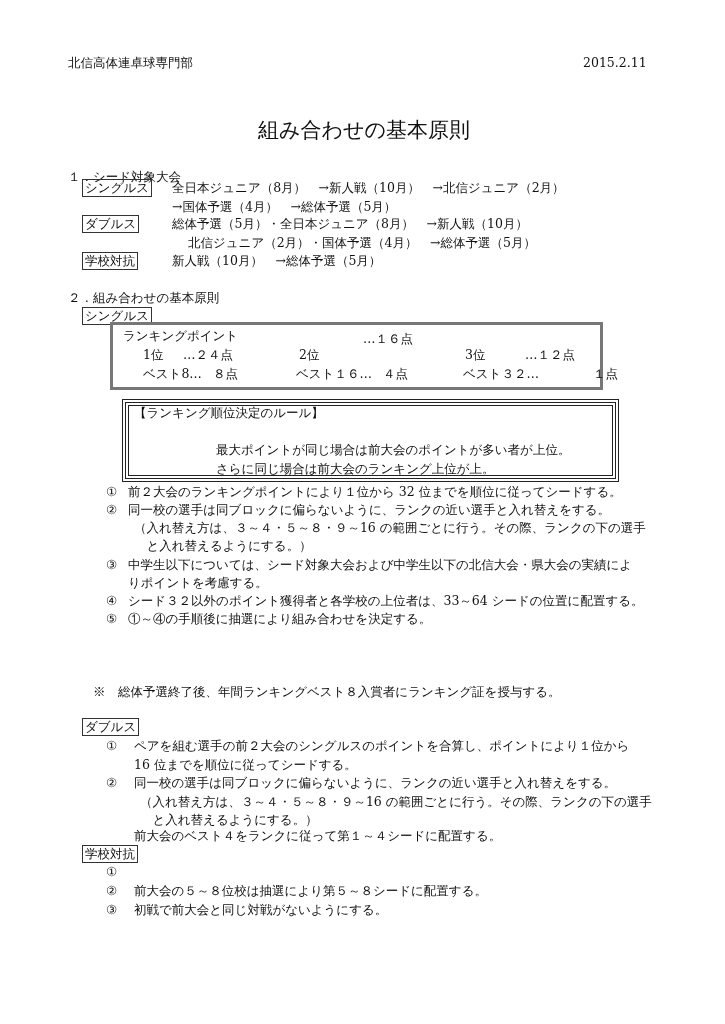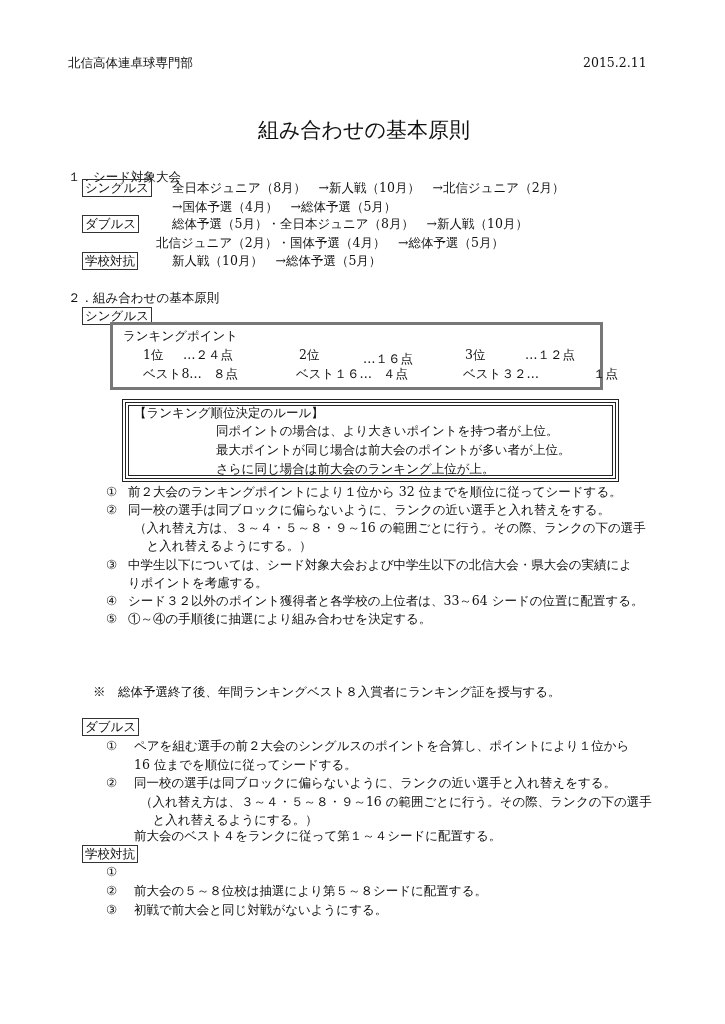--- a/index.html
+++ b/index.html
@@ -20,47 +20,46 @@
 <div class="abs title" style="left:258px;top:92px;">組み合わせの基本原則</div>
 
 <div class="abs" style="left:68px;top:168px;font-family:Liberation Serif, serif;">１．シード対象大会</div>
 
 <div class="abs" style="left:82px;top:178px;"><span class="boxed">シングルス</span></div>
 <div class="abs" style="left:172px;top:178px;">全日本ジュニア（8月）　→新人戦（10月）　→北信ジュニア（2月）</div>
 <div class="abs" style="left:172px;top:197px;">→国体予選（4月）　→総体予選（5月）</div>
 
 <div class="abs" style="left:82px;top:214px;"><span class="boxed">ダブルス</span></div>
 <div class="abs" style="left:172px;top:214px;">総体予選（5月）・全日本ジュニア（8月）　→新人戦（10月）</div>
-<div class="abs" style="left:156px;top:233px;">北信ジュニア（2月）・国体予選（4月）　→総体予選（5月）</div>
+<div class="abs" style="left:188px;top:233px;">北信ジュニア（2月）・国体予選（4月）　→総体予選（5月）</div>
 
 <div class="abs" style="left:82px;top:251px;"><span class="boxed">学校対抗</span></div>
 <div class="abs" style="left:172px;top:251px;">新人戦（10月）　→総体予選（5月）</div>
 
 <div class="abs" style="left:68px;top:288px;">２．組み合わせの基本原則</div>
 <div class="abs" style="left:82px;top:306px;"><span class="boxed">シングルス</span></div>
 
 <div class="rp-box">
   <div class="cell" style="left:10px;top:1px;">ランキングポイント</div>
   <div class="cell" style="left:30px;top:20px;">1位</div>
   <div class="cell" style="left:70px;top:20px;">…２４点</div>
   <div class="cell" style="left:186px;top:20px;">2位</div>
-  <div class="cell" style="left:250px;top:24px;">…１６点</div>
+  <div class="cell" style="left:250px;top:4px;">…１６点</div>
   <div class="cell" style="left:352px;top:20px;">3位</div>
   <div class="cell" style="left:412px;top:20px;">…１２点</div>
   <div class="cell" style="left:30px;top:39px;">ベスト8…</div>
   <div class="cell" style="left:100px;top:39px;">８点</div>
   <div class="cell" style="left:183px;top:39px;">ベスト１６…</div>
   <div class="cell" style="left:270px;top:39px;">４点</div>
   <div class="cell" style="left:350px;top:39px;">ベスト３２…</div>
   <div class="cell" style="left:442px;top:39px;margin-left:38px;">１点</div>
 </div>
 
 <div class="rule-box">
   <div class="cell" style="left:8px;top:0px;">【ランキング順位決定のルール】</div>
-  <div class="cell" style="left:90px;top:18px;">同ポイントの場合は、より大きいポイントを持つ者が上位。</div>
   <div class="cell" style="left:90px;top:37px;">最大ポイントが同じ場合は前大会のポイントが多い者が上位。</div>
   <div class="cell" style="left:90px;top:56px;">さらに同じ場合は前大会のランキング上位が上。</div>
 </div>
 
 <div class="abs" style="left:106px;top:482px;">①</div>
 <div class="abs" style="left:128px;top:482px;">前２大会のランキングポイントにより１位から 32 位までを順位に従ってシードする。</div>
 <div class="abs" style="left:106px;top:500px;">②</div>
 <div class="abs" style="left:128px;top:500px;">同一校の選手は同ブロックに偏らないように、ランクの近い選手と入れ替えをする。</div>
 <div class="abs" style="left:134px;top:518px;">（入れ替え方は、３～４・５～８・９～16 の範囲ごとに行う。その際、ランクの下の選手</div>
 <div class="abs" style="left:134px;top:536px;">　と入れ替えるようにする。）</div>

